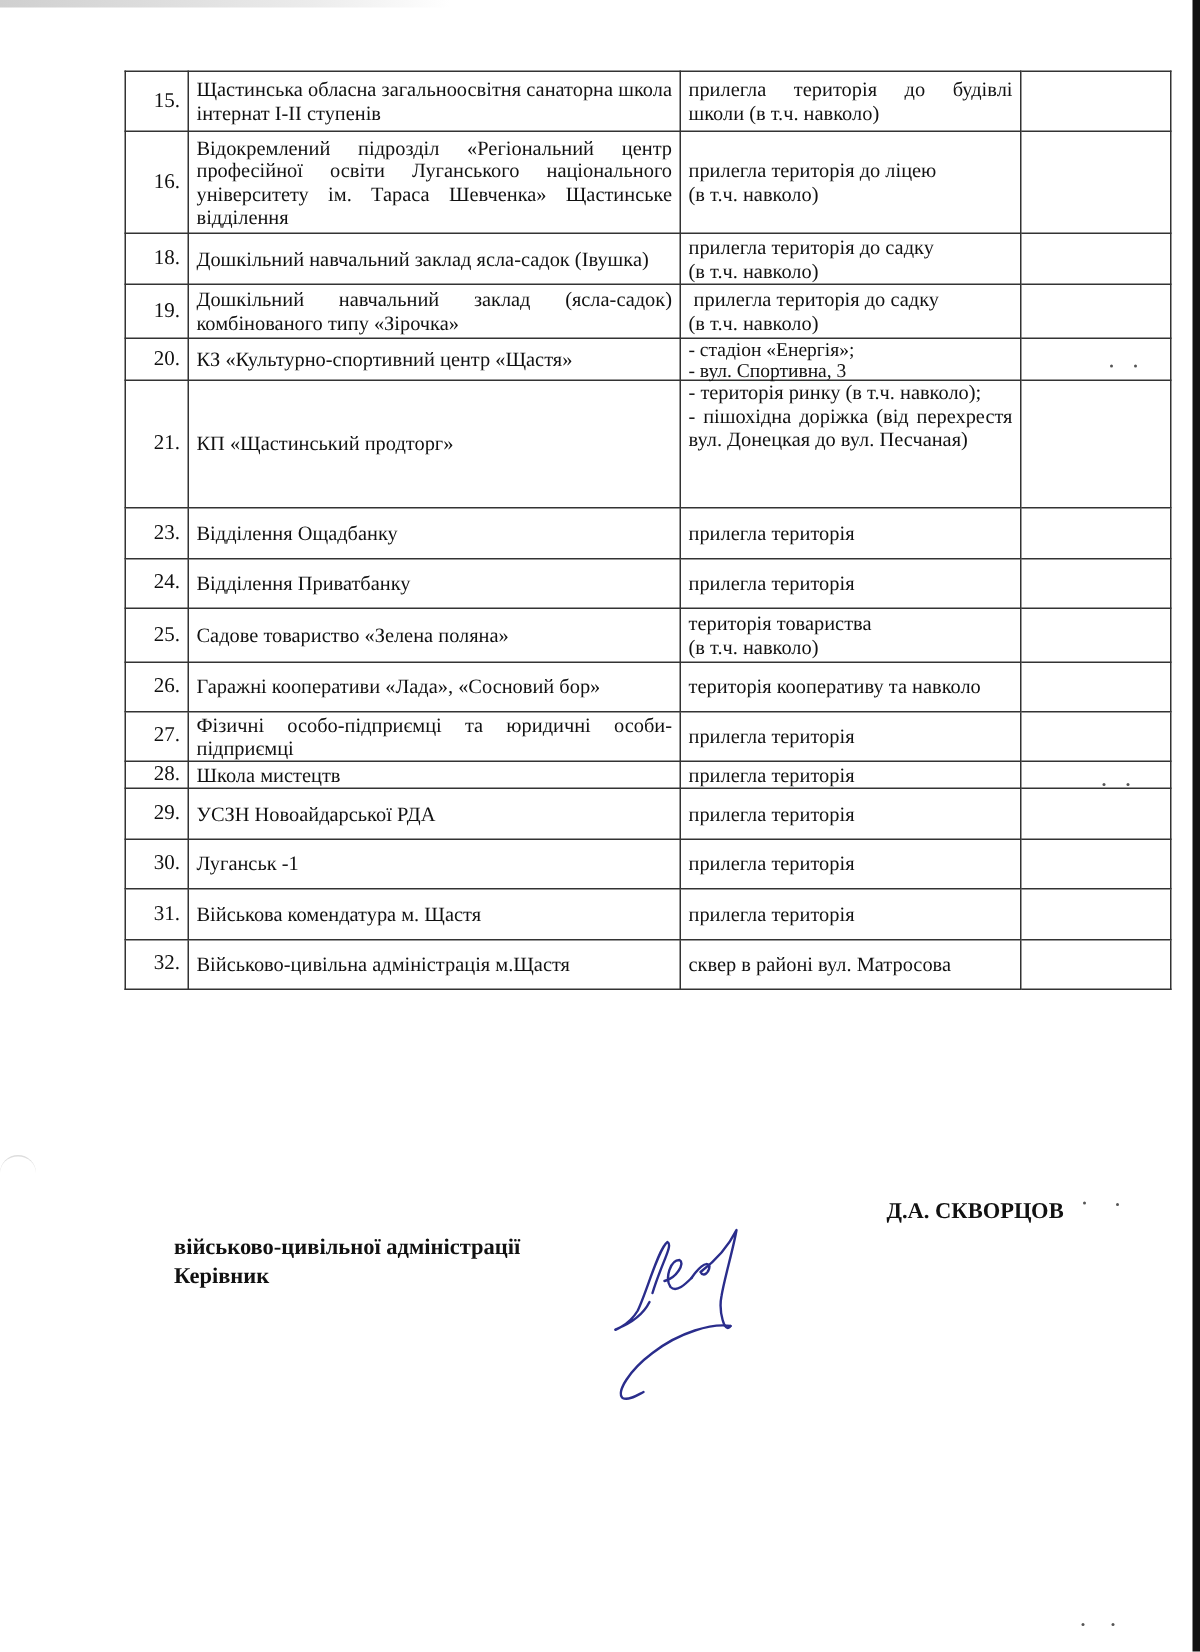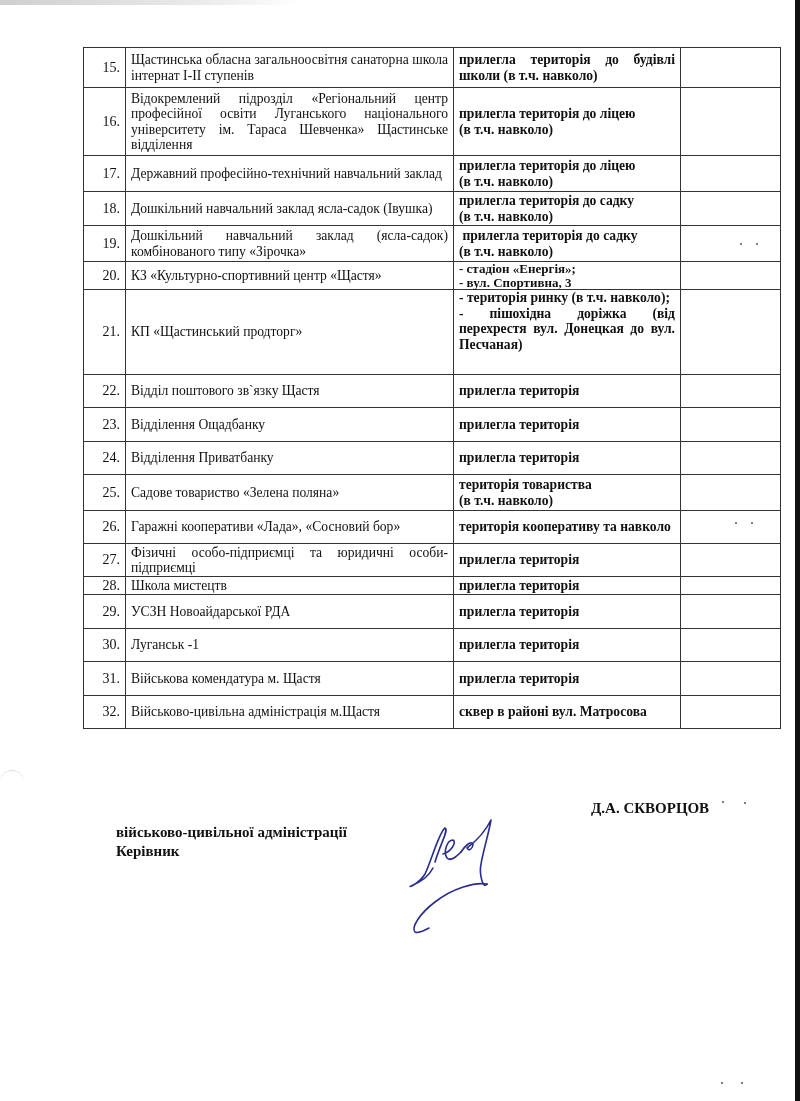--- a/index.html
+++ b/index.html
@@ -22,21 +22,21 @@
       width: 697px;
       font-size: 13.6px; line-height: 15.5px;
     }
     table.doc td {
       border: 1px solid #333;
       padding: 0 5px;
       vertical-align: middle;
     }
     td.num { text-align: right; font-size: 14px; padding: 0 2px; }
     td.name { text-align: justify; text-align-last: left; }
-    td.terr { text-align: justify; font-weight: bold; }
+    td.terr { text-align: justify; }
     td.top { vertical-align: top; padding-top: 2px; }
     .signature-block { position: absolute; left: 116px; top: 823px; font-weight: bold; font-size: 15px; line-height: 19px; }
     .signer-name { position: absolute; left: 576px; top: 800px; font-weight: bold; font-size: 15px; margin-left: 15px; }
     .signature { position: absolute; left: 405px; top: 812px; }
     .speck { position: absolute; width: 2px; height: 2px; background: #555; border-radius: 1px; }
     .smudge { position: absolute; left: 0px; top: 770px; width: 24px; height: 14px;
       border-top: 1px solid #ddd; border-radius: 20px 20px 0 0; }
   </style>
 </head>
 <body>
@@ -64,29 +64,20 @@
     </tr>
     <tr style="height:68px">
       <td class="num">16.</td>
       <td class="name">Відокремлений підрозділ «Регіональний центр професійної освіти Луганського національного університету ім. Тараса Шевченка» Щастинське відділення</td>
       <td class="terr">
         <div>прилегла територія до ліцею</div>
         <div>(в т.ч. навколо)</div>
       </td>
       <td></td>
     </tr>
-    <tr style="height:36px">
-      <td class="num">17.</td>
-      <td class="name">Державний професійно-технічний навчальний заклад</td>
-      <td class="terr">
-        <div>прилегла територія до ліцею</div>
-        <div>(в т.ч. навколо)</div>
-      </td>
-      <td></td>
-    </tr>
     <tr style="height:34px">
       <td class="num">18.</td>
       <td class="name">Дошкільний навчальний заклад ясла-садок (Івушка)</td>
       <td class="terr">
         <div>прилегла територія до садку</div>
         <div>(в т.ч. навколо)</div>
       </td>
       <td></td>
     </tr>
     <tr style="height:36px">
@@ -107,26 +98,20 @@
       </td>
       <td></td>
     </tr>
     <tr style="height:85px">
       <td class="num">21.</td>
       <td class="name">КП «Щастинський продторг»</td>
       <td class="terr" style="vertical-align:top">
         <div style="text-align:justify">- територія ринку (в т.ч. навколо);</div>
         <div style="text-align:justify">- пішохідна доріжка (від перехрестя вул. Донецкая до вул. Песчаная)</div>
       </td>
-      <td></td>
-    </tr>
-    <tr style="height:33px">
-      <td class="num">22.</td>
-      <td class="name">Відділ поштового зв`язку Щастя</td>
-      <td class="terr top">прилегла територія</td>
       <td></td>
     </tr>
     <tr style="height:34px">
       <td class="num">23.</td>
       <td class="name">Відділення Ощадбанку</td>
       <td class="terr top">прилегла територія</td>
       <td></td>
     </tr>
     <tr style="height:33px">
       <td class="num">24.</td>

